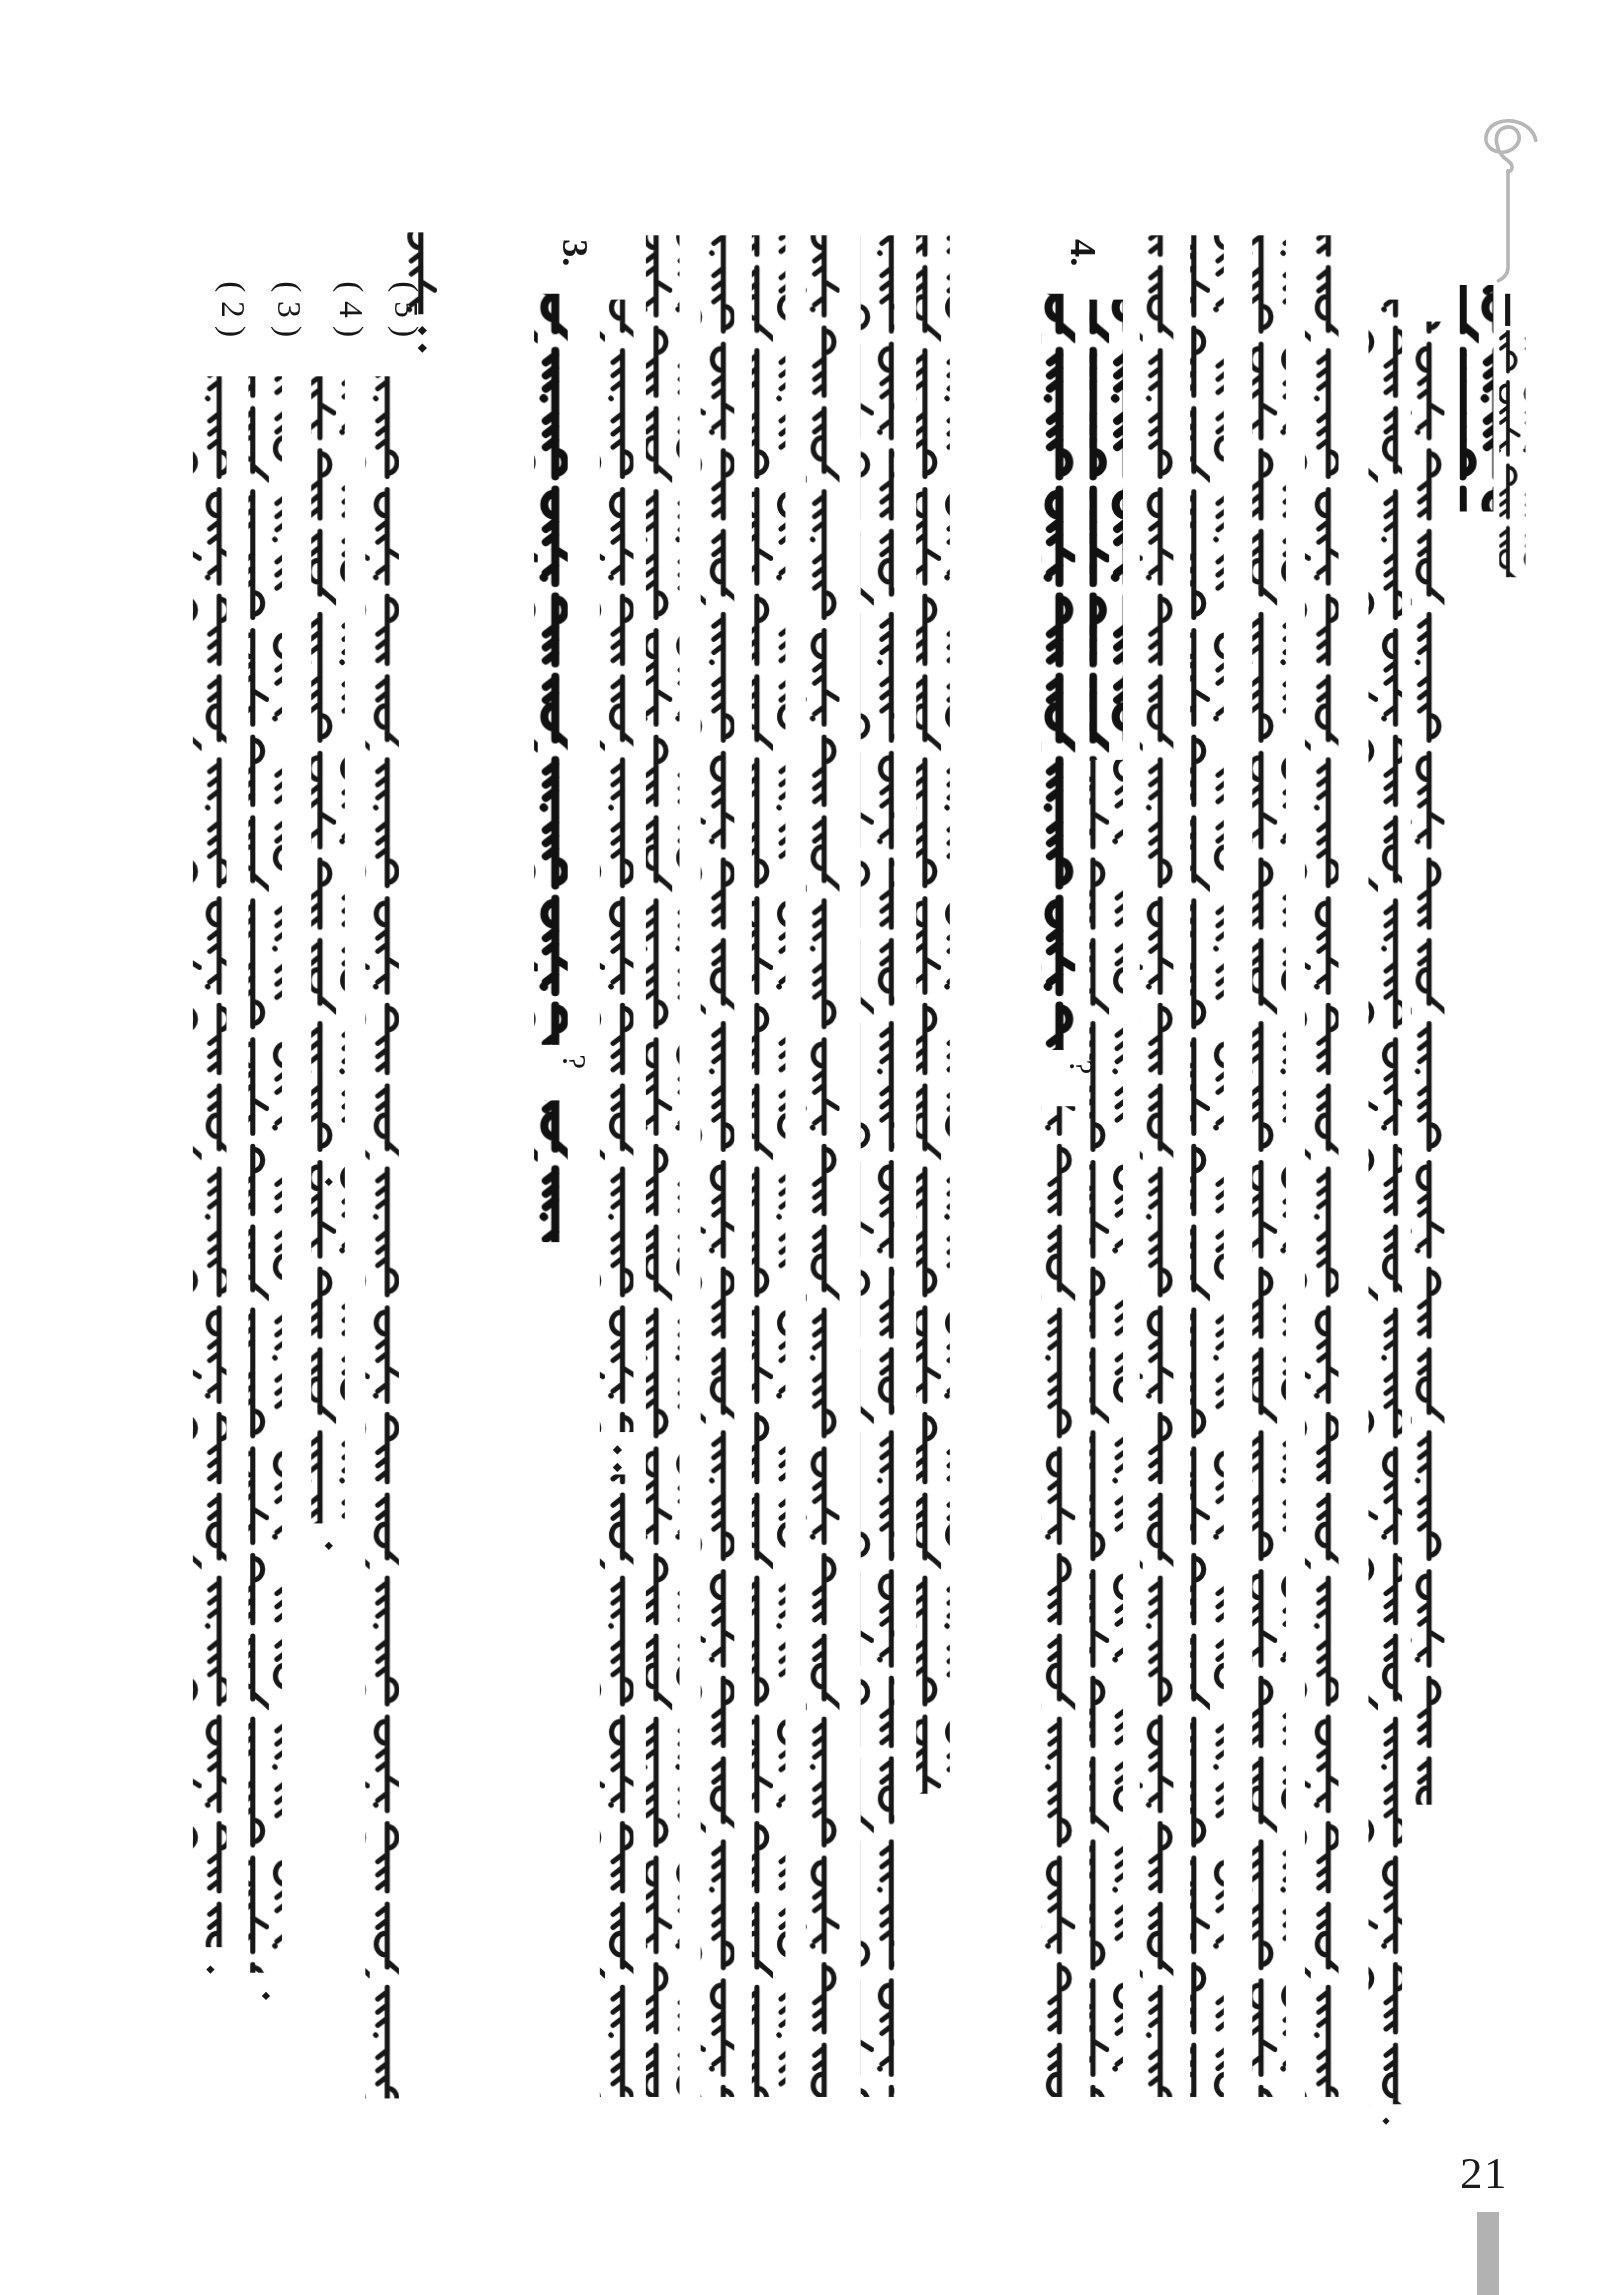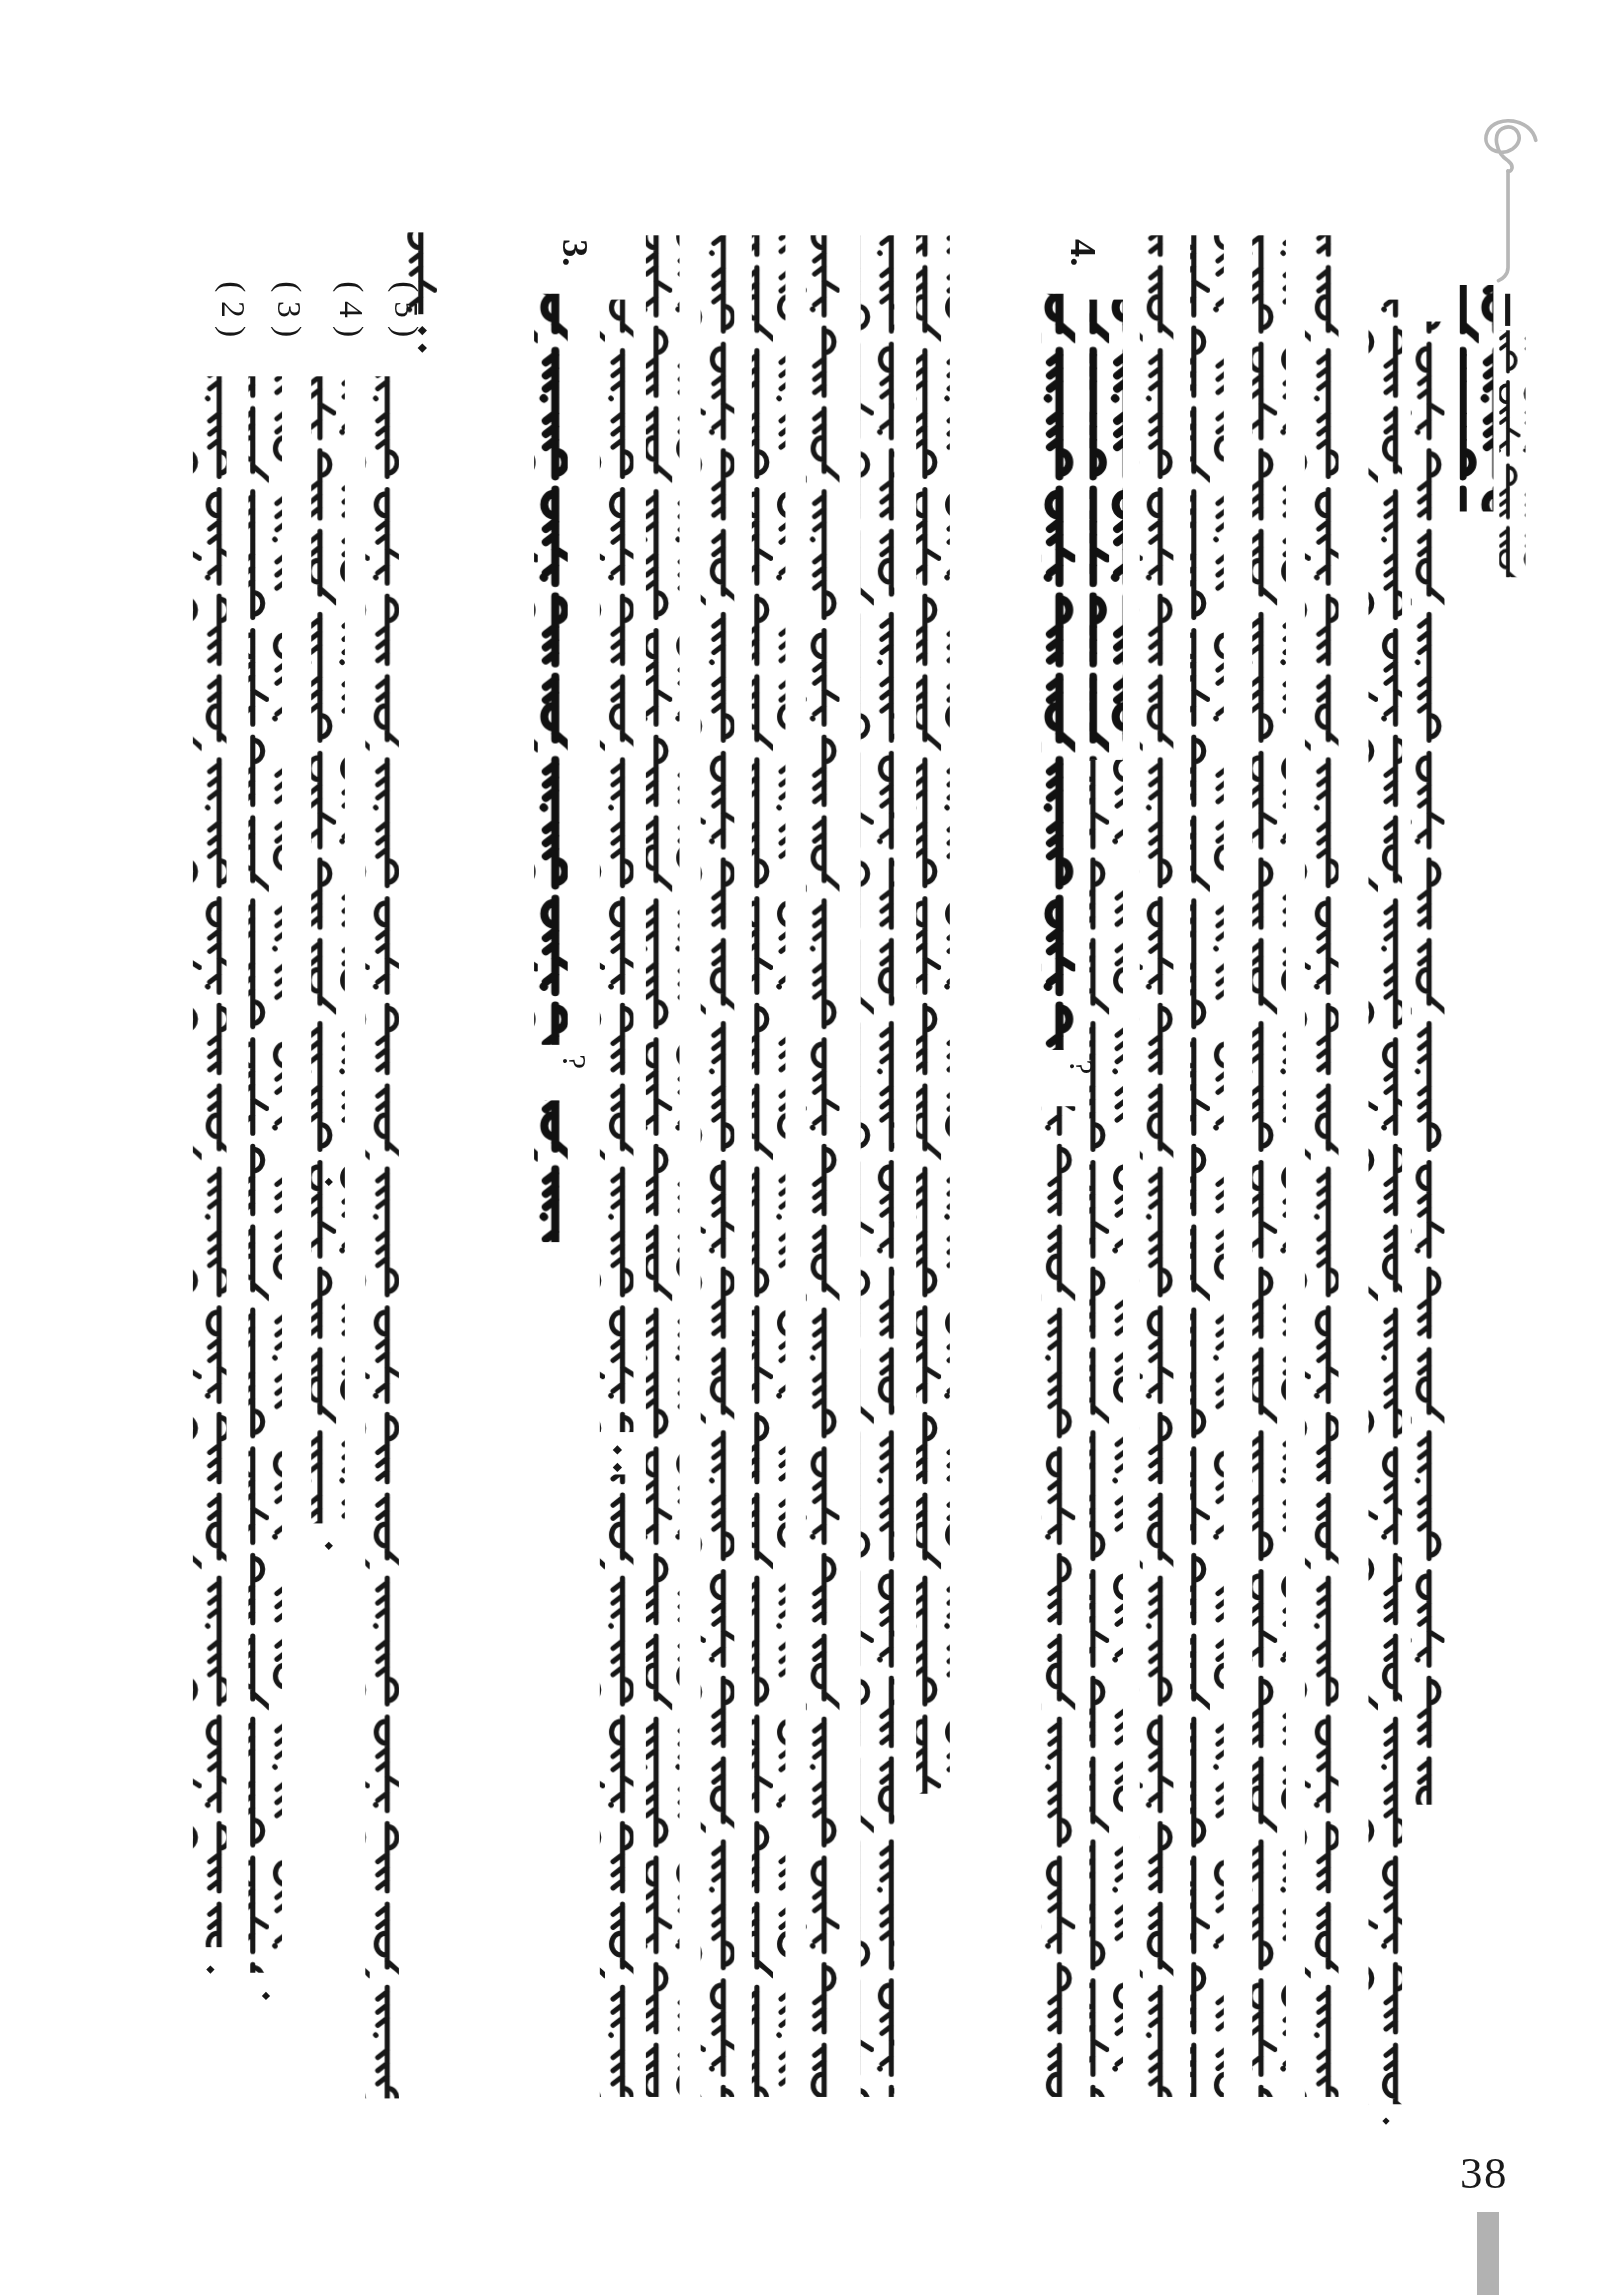--- a/index.html
+++ b/index.html
@@ -110,18 +110,18 @@
         <rect width="7" height="7" fill="#171717" transform="translate(1897,2898) rotate(45)"></rect>
         <rect x="1931" y="440" width="46" height="2030" fill="url(#pr2)"></rect>
         <path d="M2102,192 C2096,162 2048,156 2036,180 C2026,202 2052,216 2070,204 C2090,190 2074,166 2056,176 C2042,184 2048,210 2064,220 C2074,228 2068,236 2064,234" fill="none" stroke="#b7b7b7" stroke-width="5" stroke-linecap="round"></path>
         <path d="M2064,234 L2064,366 C2064,376 2056,382 2051,384" fill="none" stroke="#b7b7b7" stroke-width="5" stroke-linecap="round"></path>
         <rect x="2060" y="402" width="7" height="44" fill="#171717"></rect>
         <rect x="1998" y="390" width="46" height="310" fill="url(#pb0)"></rect>
         <rect x="2052" y="452" width="36" height="338" fill="url(#ps0)"></rect>
       </g>
   </svg>
 
-  <div class="page-number">38</div>
+  <div class="page-number">21</div>
 
   <div class="gray-bar" id="gray-bar" style="left: 1477px; top: 2212px; width: 22px; height: 83px; background: rgb(178, 178, 178);"></div>
 
 </div>
 
 
 </body></html>

